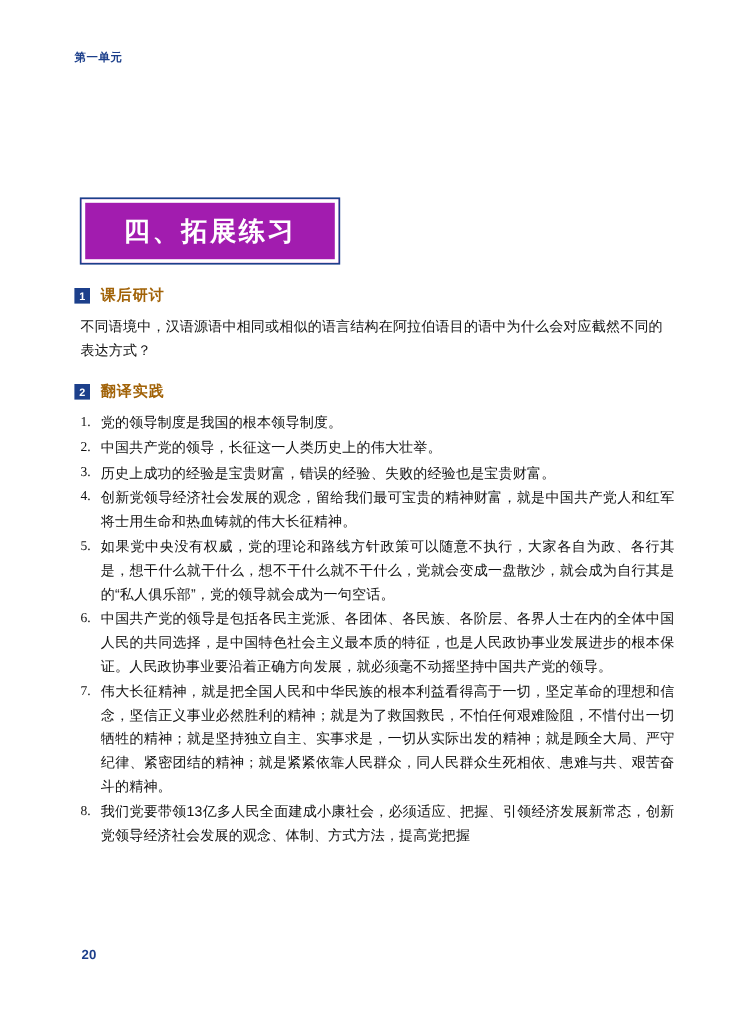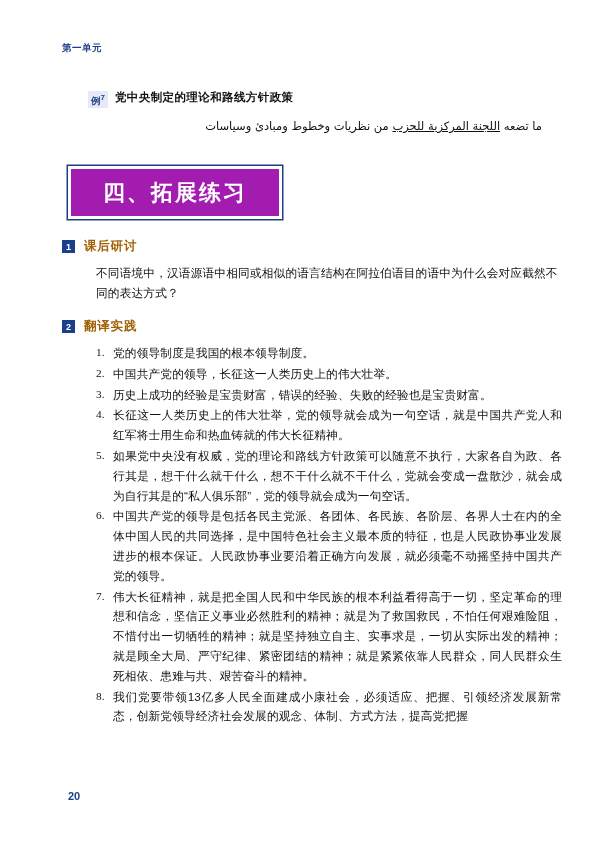--- a/index.html
+++ b/index.html
@@ -131,21 +131,21 @@
     margin-top: 2px;
   }
   .ex-title {
     font-size: 12.5px;
     font-weight: bold;
     letter-spacing: 0.8px;
     color: #a16207;
   }
   .ex-body {
     margin-top: 8px;
-    margin-left: 34px;
+    margin-left: 5px;
     font-size: 11.7px;
     line-height: 19.5px;
     color: #111;
     letter-spacing: 0.15px;
   }
   .ex1 { top: 238px; }
   .ex2 { top: 318px; }
 
   .lead {
     font-size: 11.7px;
@@ -184,27 +184,20 @@
     font-family: "Liberation Sans", sans-serif;
   }
 </style>
 </head>
 <body>
 
 <div class="page">
 
   <div class="running-head">第一单元</div>
 
-  <div class="example-block">
-    <div class="example-row">
-      <div class="example-tag"><span>例</span><sup>7</sup></div>
-      <div class="example-zh">党中央制定的理论和路线方针政策</div>
-    </div>
-    <div class="example-ar"><span>ما تضعه</span> <span class="ul">اللجنة المركزية للحزب</span> <span>من نظريات وخطوط ومبادئ وسياسات</span></div>
-  </div>
 
   <div class="banner">
     <div class="banner-inner">四、拓展练习</div>
   </div>
 
   <div class="ex ex1">
     <div class="ex-head">
       <div class="num-badge">1</div>
       <div class="ex-title">课后研讨</div>
     </div>
@@ -214,21 +207,21 @@
   <div class="ex ex2">
     <div class="ex-head">
       <div class="num-badge">2</div>
       <div class="ex-title">翻译实践</div>
     </div>
     <div class="ex-body">
       <ol class="items">
         <li><span class="idx">1.</span><span>党的领导制度是我国的根本领导制度。</span></li>
         <li><span class="idx">2.</span><span>中国共产党的领导，长征这一人类历史上的伟大壮举。</span></li>
         <li><span class="idx">3.</span><span>历史上成功的经验是宝贵财富，错误的经验、失败的经验也是宝贵财富。</span></li>
-        <li><span class="idx">4.</span><span>长征这一人类历史上的伟大壮举，党的领导就会成为一句空话，就是中国共产党人和红军将士用生命和热血铸就的伟大长征精神。</span></li>
+        <li><span class="idx">4.</span><span>创新党领导经济社会发展的观念，留给我们最可宝贵的精神财富，就是中国共产党人和红军将士用生命和热血铸就的伟大长征精神。</span></li>
         <li><span class="idx">5.</span><span>如果党中央没有权威，党的理论和路线方针政策可以随意不执行，大家各自为政、各行其是，想干什么就干什么，想不干什么就不干什么，党就会变成一盘散沙，就会成为自行其是的“私人俱乐部”，党的领导就会成为一句空话。</span></li>
         <li><span class="idx">6.</span><span>中国共产党的领导是包括各民主党派、各团体、各民族、各阶层、各界人士在内的全体中国人民的共同选择，是中国特色社会主义最本质的特征，也是人民政协事业发展进步的根本保证。人民政协事业要沿着正确方向发展，就必须毫不动摇坚持中国共产党的领导。</span></li>
         <li><span class="idx">7.</span><span>伟大长征精神，就是把全国人民和中华民族的根本利益看得高于一切，坚定革命的理想和信念，坚信正义事业必然胜利的精神；就是为了救国救民，不怕任何艰难险阻，不惜付出一切牺牲的精神；就是坚持独立自主、实事求是，一切从实际出发的精神；就是顾全大局、严守纪律、紧密团结的精神；就是紧紧依靠人民群众，同人民群众生死相依、患难与共、艰苦奋斗的精神。</span></li>
         <li><span class="idx">8.</span><span>我们党要带领13亿多人民全面建成小康社会，必须适应、把握、引领经济发展新常态，创新党领导经济社会发展的观念、体制、方式方法，提高党把握</span></li>
       </ol>
     </div>
   </div>
 
   <div class="folio">20</div>
 

